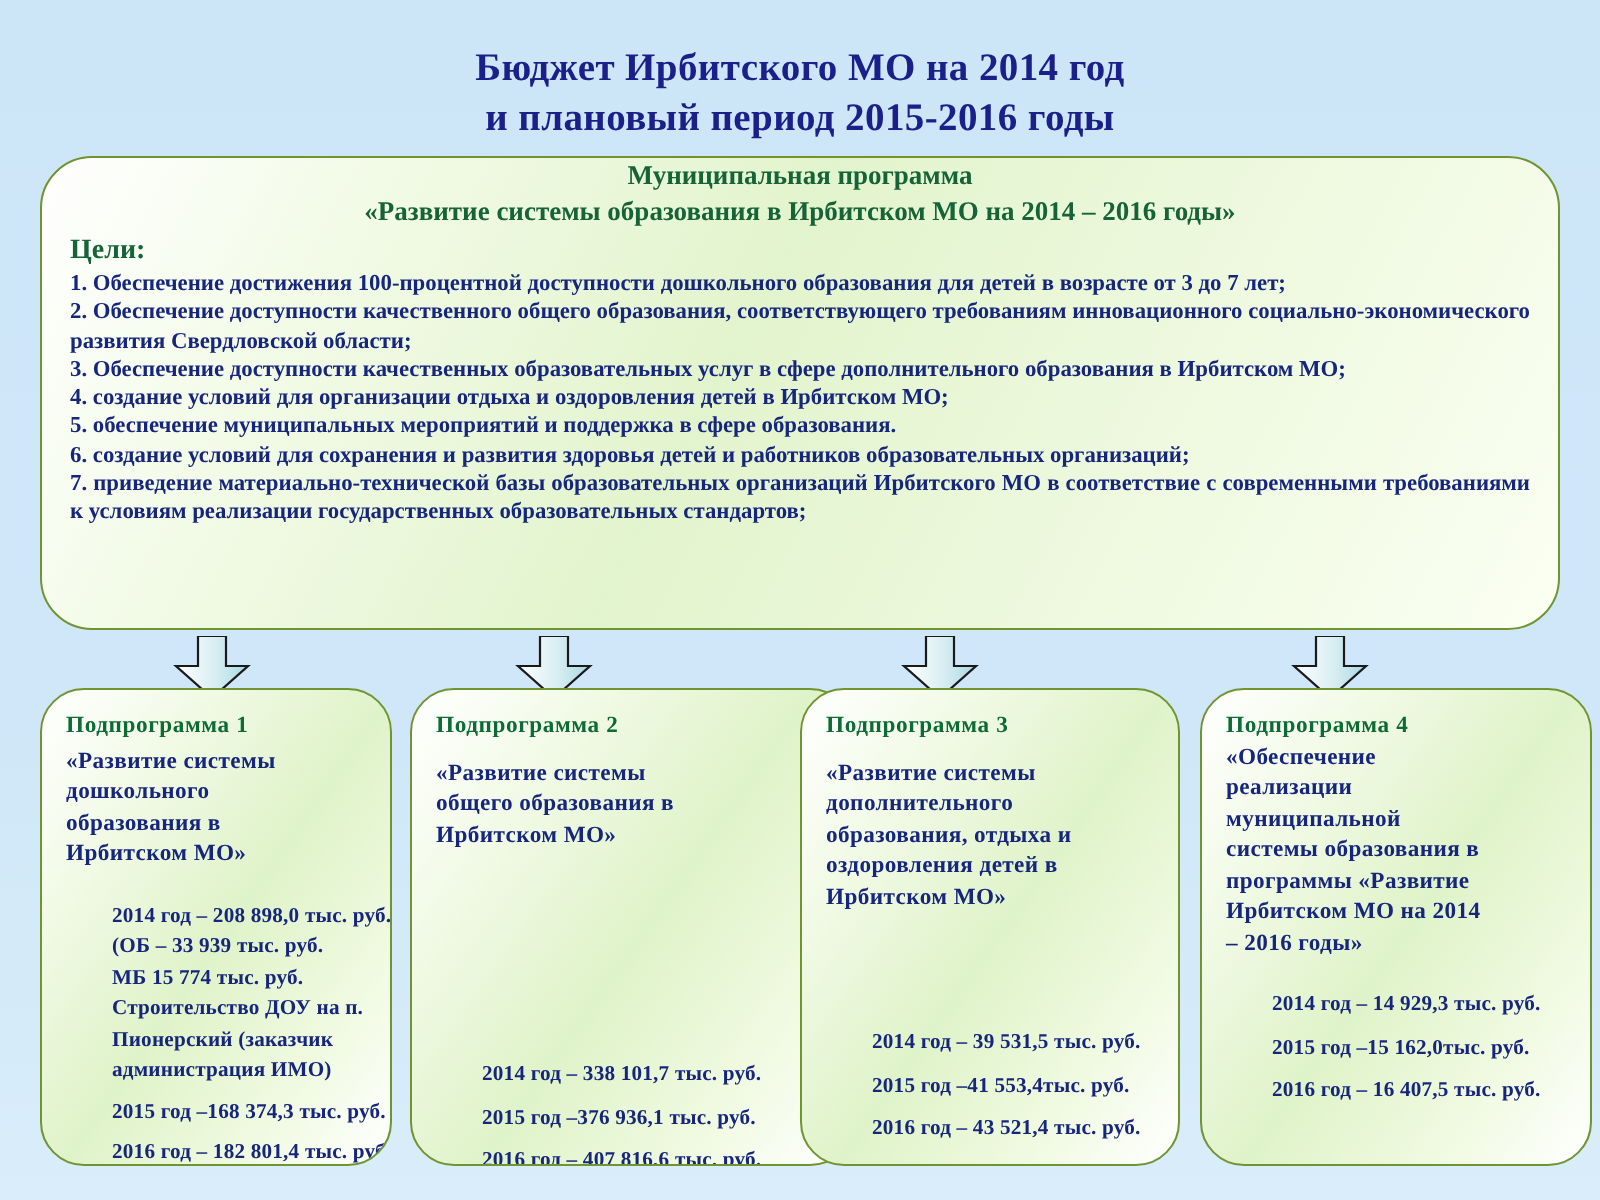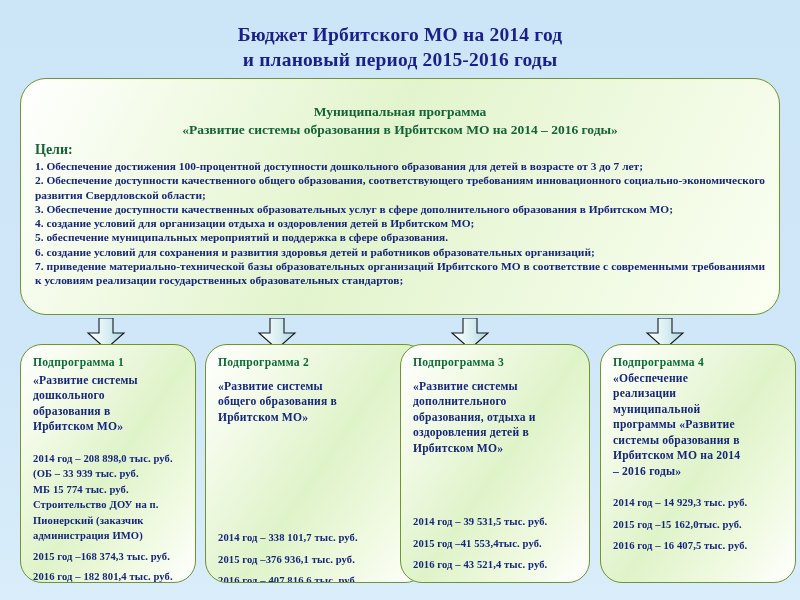--- a/index.html
+++ b/index.html
@@ -46,21 +46,21 @@
     height: 237px;
     box-sizing: border-box;
     border: 1.4px solid #6f9430;
     border-radius: 26px;
     background: linear-gradient(118deg,
         #ffffff 0%,
         #f3fbe8 18%,
         #e2f4cd 45%,
         #eef9df 72%,
         #fbfff3 100%);
-    padding: 24px 14px 6px 14px;
+    padding: 0 14px 6px 14px;
     overflow: hidden;
   }
   .prog-head {
     text-align: center;
     color: #156336;
     font-weight: bold;
     font-size: 13.5px;
     line-height: 18px;
   }
   .prog-head .l2 { font-size: 13.5px; }
@@ -121,20 +121,21 @@
     line-height: 15.5px;
     letter-spacing: 0.2px;
     margin-top: 2px;
   }
   .sub-figures {
     color: #16267c;
     font-weight: bold;
     font-size: 10.6px;
     line-height: 15.5px;
     letter-spacing: 0.1px;
+    margin-left: 23px;
   }
   .fig-line { white-space: nowrap; }
 </style>
 </head>
 <body>
 
 <div class="slide">
 
   <div class="title-block">
     <span class="title-line">Бюджет Ирбитского МО на 2014 год</span>
@@ -233,22 +234,22 @@
       <div class="fig-line">2016 год – 43 521,4 тыс. руб.</div>
     </div>
   </div>
 
   <div class="sub-box" style="left:600px; width:196px;">
     <div class="sub-title-num">Подпрограмма 4</div>
     <div class="sub-title-name" style="margin-top:0;">
       <div>«Обеспечение</div>
       <div>реализации</div>
       <div>муниципальной</div>
+      <div>системы образования в</div>
       <div>программы «Развитие</div>
-      <div>системы образования в</div>
       <div>Ирбитском МО на 2014</div>
       <div>– 2016 годы»</div>
     </div>
     <div class="sub-figures" style="margin-top:16px;">
       <div class="fig-line" style="margin-bottom:6px;">2014 год – 14 929,3 тыс. руб.</div>
       <div class="fig-line" style="margin-bottom:6px;">2015 год –15 162,0тыс. руб.</div>
       <div class="fig-line">2016 год – 16 407,5 тыс. руб.</div>
     </div>
   </div>
 

